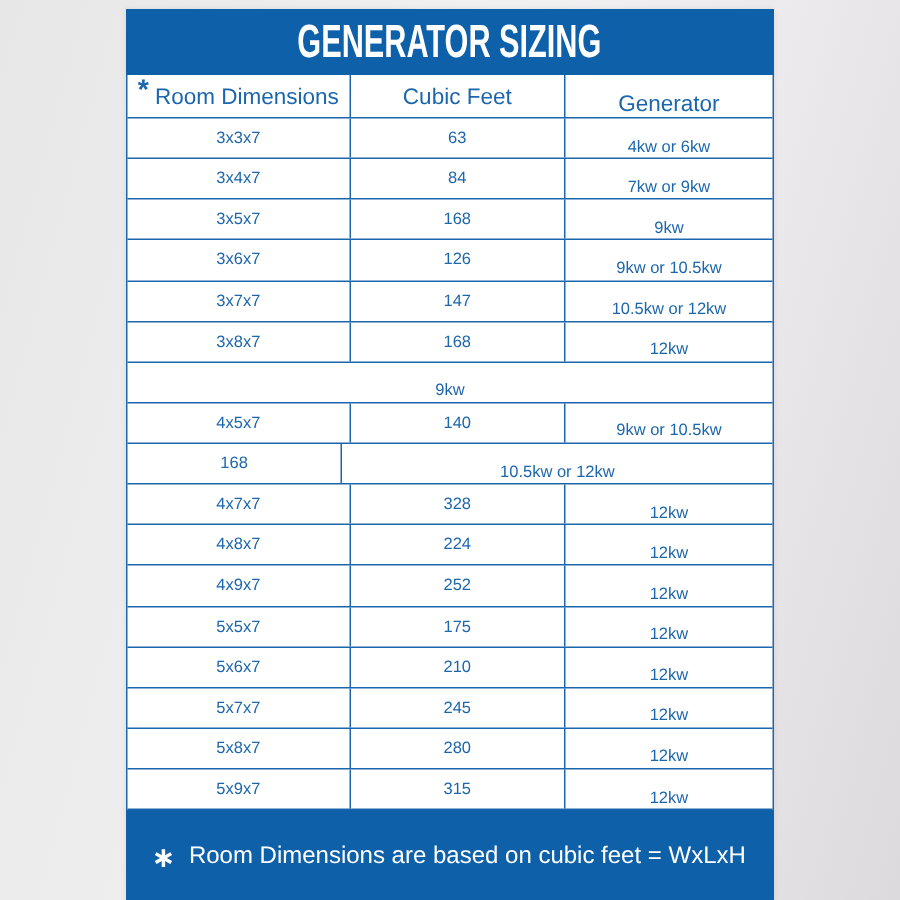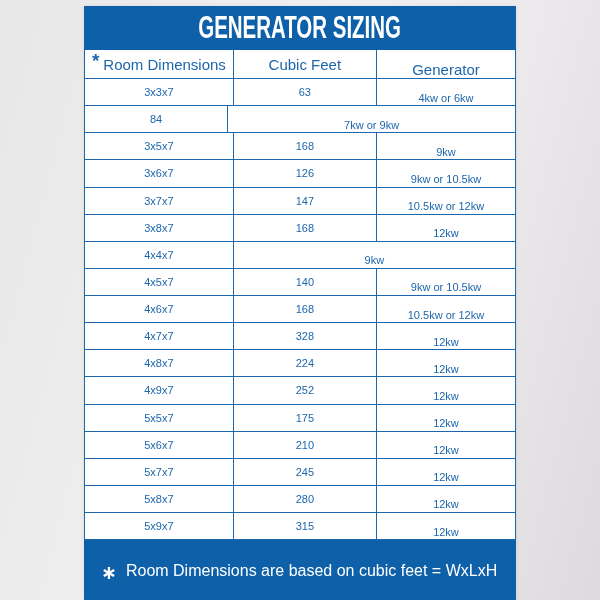--- a/index.html
+++ b/index.html
@@ -104,20 +104,21 @@
         <span>Generator</span>
       </div>
     </div>
 
     <div class="row">
       <div class="cell col0">3x3x7</div>
       <div class="cell col1">63</div>
       <div class="cell col2">4kw or 6kw</div>
     </div>
     <div class="row">
+      <div class="cell col0">3x4x7</div>
       <div class="cell col1">84</div>
       <div class="cell col2">7kw or 9kw</div>
     </div>
     <div class="row">
       <div class="cell col0">3x5x7</div>
       <div class="cell col1">168</div>
       <div class="cell col2">9kw</div>
     </div>
     <div class="row">
       <div class="cell col0">3x6x7</div>
@@ -128,30 +129,28 @@
       <div class="cell col0">3x7x7</div>
       <div class="cell col1">147</div>
       <div class="cell col2">10.5kw or 12kw</div>
     </div>
     <div class="row">
       <div class="cell col0">3x8x7</div>
       <div class="cell col1">168</div>
       <div class="cell col2">12kw</div>
     </div>
     <div class="row">
-      <div class="cell col0">4x4x7</div>
       <div class="cell col2">9kw</div>
     </div>
     <div class="row">
       <div class="cell col0">4x5x7</div>
       <div class="cell col1">140</div>
       <div class="cell col2">9kw or 10.5kw</div>
     </div>
     <div class="row">
-      <div class="cell col0">4x6x7</div>
       <div class="cell col1">168</div>
       <div class="cell col2">10.5kw or 12kw</div>
     </div>
     <div class="row">
       <div class="cell col0">4x7x7</div>
       <div class="cell col1">328</div>
       <div class="cell col2">12kw</div>
     </div>
     <div class="row">
       <div class="cell col0">4x8x7</div>

